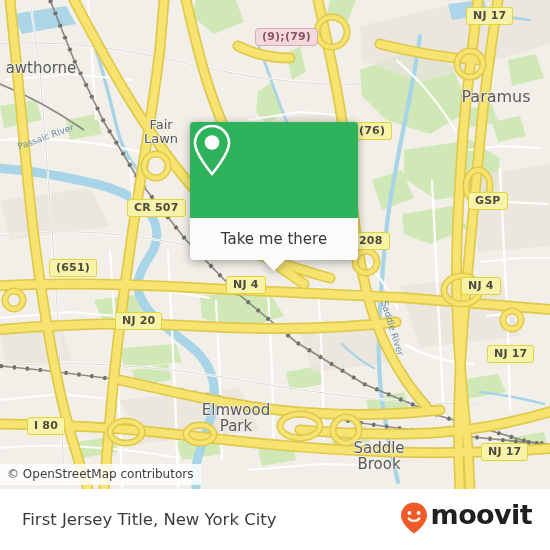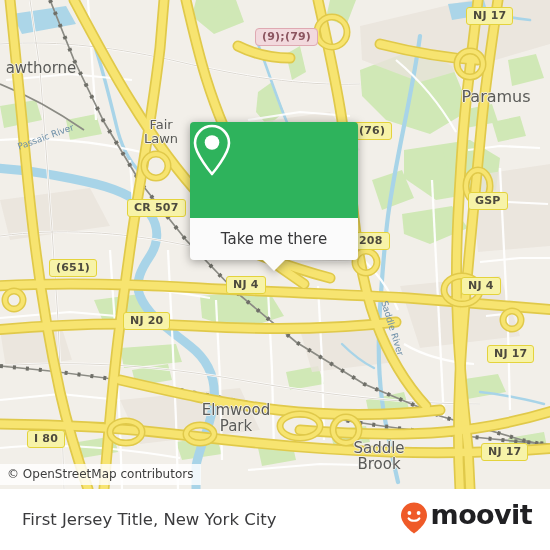--- a/index.html
+++ b/index.html
@@ -370,23 +370,23 @@
 
     <div class="shield pink" style="left:255px; top:28px;">(9);(79)</div>
     <div class="shield" style="left:466px; top:7px;">NJ 17</div>
     <div class="shield" style="left:352px; top:122px;">(76)</div>
     <div class="shield" style="left:127px; top:199px;">CR 507</div>
     <div class="shield" style="left:352px; top:232px;">208</div>
     <div class="shield" style="left:468px; top:192px;">GSP</div>
     <div class="shield" style="left:25px; top:259px;margin-left:24px;">(651)</div>
     <div class="shield" style="left:226px; top:276px;">NJ 4</div>
     <div class="shield" style="left:461px; top:277px;">NJ 4</div>
-    <div class="shield" style="left:123px; top:312px;text-align:center;">NJ 20</div>
+    <div class="shield" style="left:115px; top:312px;text-align:center;">NJ 20</div>
     <div class="shield" style="left:487px; top:345px;">NJ 17</div>
-    <div class="shield" style="left:27px; top:430px;">I 80</div>
+    <div class="shield" style="left:27px; top:417px;">I 80</div>
     <div class="shield" style="left:481px; top:443px;">NJ 17</div>
 
     <div id="popup">
       <div id="popup-top">
         <span>
           <svg width="44" height="56" viewBox="0 0 44 56" aria-hidden="true">
             <path d="M22 4 C12.6 4 5 11.6 5 21 C5 32 22 52 22 52 C22 52 39 32 39 21 C39 11.6 31.4 4 22 4 Z" fill="none" stroke="#ffffff" stroke-width="2.6" stroke-linejoin="round"></path>
             <circle cx="22" cy="20.5" r="7.3" fill="#ffffff"></circle>
           </svg>
         </span>

